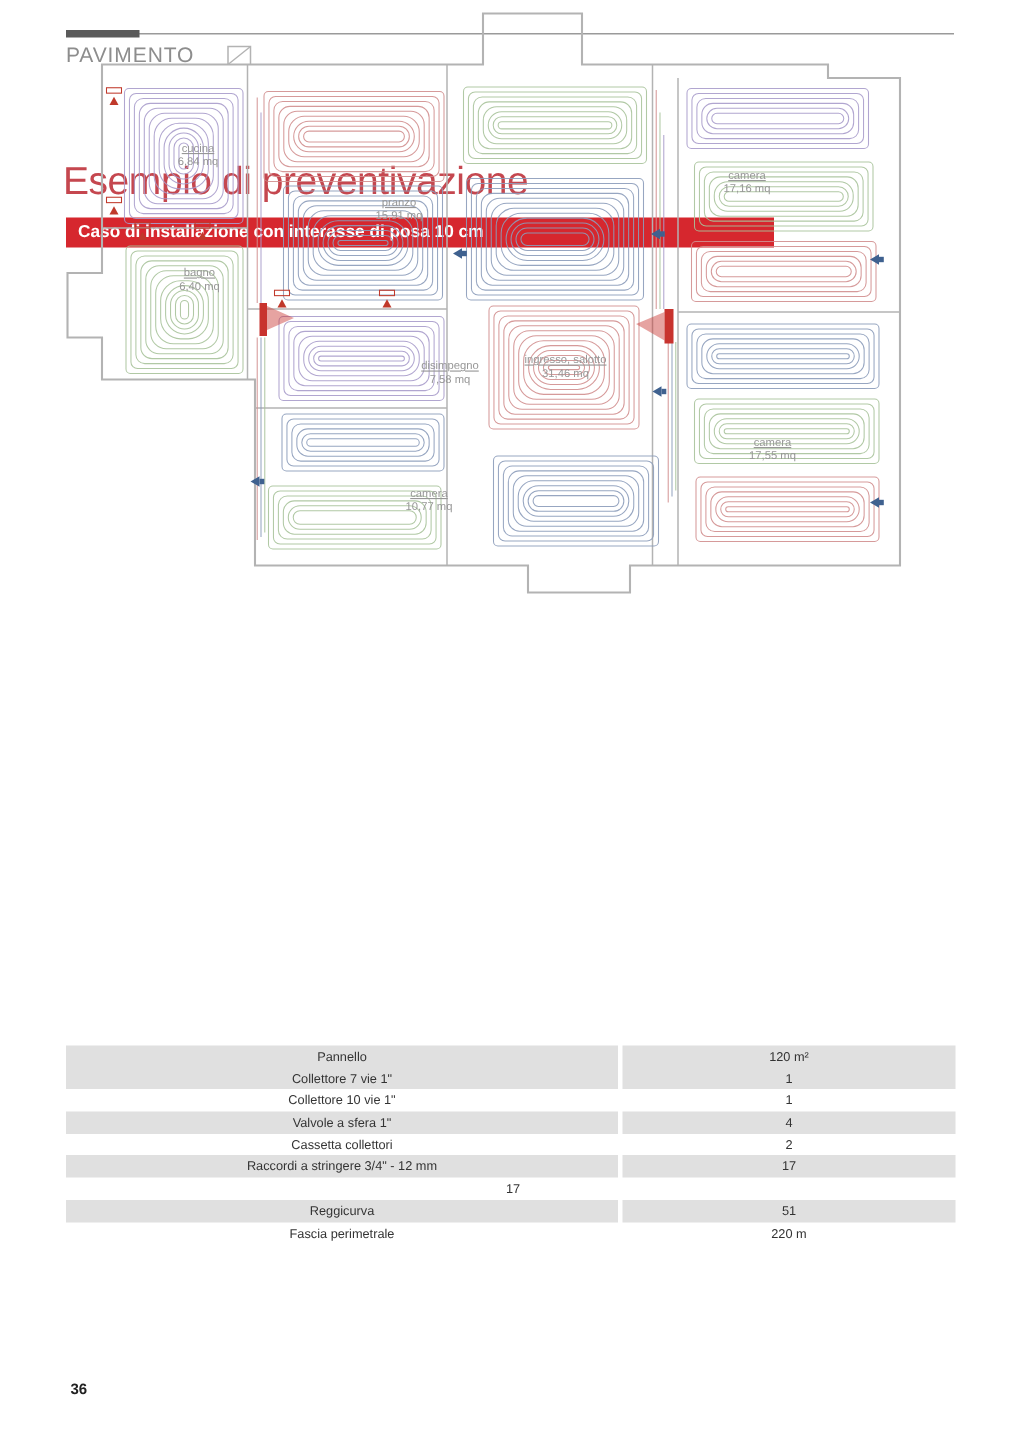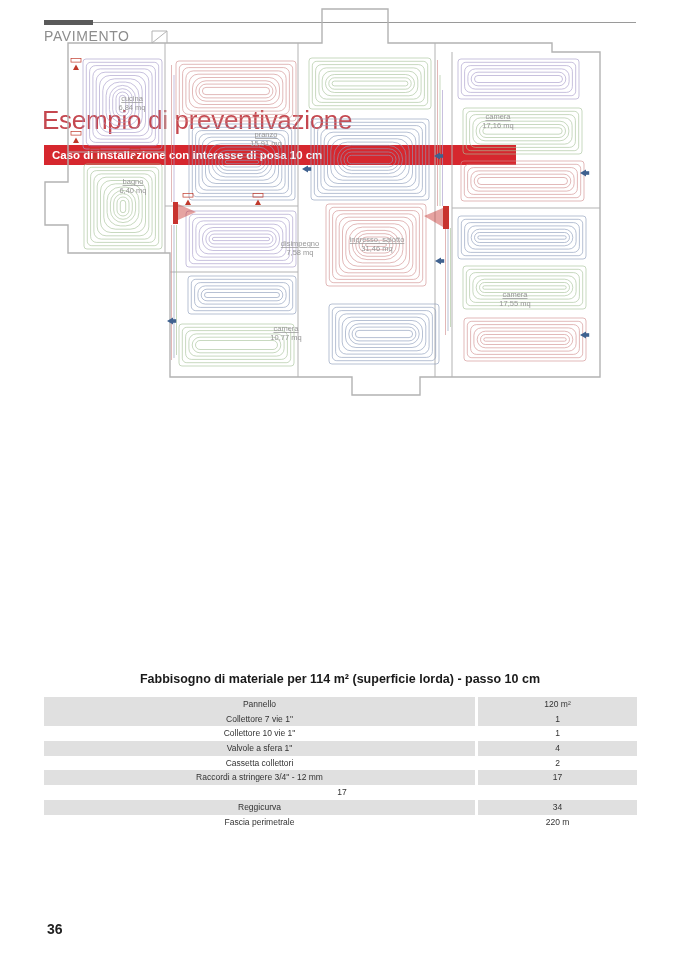--- a/index.html
+++ b/index.html
@@ -17,26 +17,26 @@
           font-size:11.5px;font-weight:700;line-height:20px;padding-left:8px;box-sizing:border-box;}
 
   
   .plan-svg{position:absolute;left:0px;top:0px;}
 
   
   .table-title{position:absolute;left:44px;top:672px;width:592px;text-align:center;font-size:12.5px;font-weight:700;color:#1a1a1a;}
   .material-table{position:absolute;left:44px;top:697px;width:593px;}
   .t-row{display:flex;height:14.7px;}
   .t-cell{font-size:8.5px;line-height:14.7px;color:#333;text-align:center;}
-  .t-item{width:431px;}
+  .t-item{width:368px;}
   .t-gap{width:3px;}
   .t-qty{flex:1;}
   .t-row.shaded .t-item,.t-row.shaded .t-qty{background:#e0e0e0;}
 
-  .page-number{position:absolute;left:47px;top:921px;font-size:14px;font-weight:700;color:#222;}
+  .page-number{position:absolute;left:47px;top:921px;font-size:10px;font-weight:700;color:#222;}
 </style>
 </head>
 <body>
 
 <div class="page">
 
   <div class="kicker-rule"></div>
   <div class="kicker-accent"></div>
   <div class="kicker">PAVIMENTO</div>
 
@@ -304,21 +304,20 @@
       <text x="132" y="326" text-anchor="middle" font-size="7.5" fill="#979797" font-family="Liberation Sans, sans-serif"><tspan x="132" text-decoration="underline">cucina</tspan><tspan x="132" dy="9">6,84 mq</tspan></text>
       <text x="133" y="409" text-anchor="middle" font-size="7.5" fill="#979797" font-family="Liberation Sans, sans-serif"><tspan x="133" text-decoration="underline">bagno</tspan><tspan x="133" dy="9">6,40 mq</tspan></text>
       <text x="266" y="362" text-anchor="middle" font-size="7.5" fill="#979797" font-family="Liberation Sans, sans-serif"><tspan x="266" text-decoration="underline">pranzo</tspan><tspan x="266" dy="9">15,91 mq</tspan></text>
       <text x="300" y="471" text-anchor="middle" font-size="7.5" fill="#979797" font-family="Liberation Sans, sans-serif"><tspan x="300" text-decoration="underline">disimpegno</tspan><tspan x="300" dy="9">7,58 mq</tspan></text>
       <text x="377" y="467" text-anchor="middle" font-size="7.5" fill="#979797" font-family="Liberation Sans, sans-serif"><tspan x="377" text-decoration="underline">ingresso, salotto</tspan><tspan x="377" dy="9">31,46 mq</tspan></text>
       <text x="286" y="556" text-anchor="middle" font-size="7.5" fill="#979797" font-family="Liberation Sans, sans-serif"><tspan x="286" text-decoration="underline">camera</tspan><tspan x="286" dy="9">10,77 mq</tspan></text>
       <text x="498" y="344" text-anchor="middle" font-size="7.5" fill="#979797" font-family="Liberation Sans, sans-serif"><tspan x="498" text-decoration="underline">camera</tspan><tspan x="498" dy="9">17,16 mq</tspan></text>
       <text x="515" y="522" text-anchor="middle" font-size="7.5" fill="#979797" font-family="Liberation Sans, sans-serif"><tspan x="515" text-decoration="underline">camera</tspan><tspan x="515" dy="9">17,55 mq</tspan></text>
     </svg>
 
-  <div class="table-title">Fabbisogno di materiale per 114 m² (superficie lorda) - passo 10 cm</div>
   <div class="material-table">
       <div class="t-row shaded">
         <div class="t-cell t-item">Pannello</div>
         <div class="t-gap"></div>
         <div class="t-cell t-qty">120 m²</div>
       </div>
       <div class="t-row shaded">
         <div class="t-cell t-item">Collettore 7 vie 1"</div>
         <div class="t-gap"></div>
         <div class="t-cell t-qty">1</div>
@@ -343,21 +342,21 @@
         <div class="t-gap"></div>
         <div class="t-cell t-qty">17</div>
       </div>
       <div class="t-row">
         <div class="t-gap"></div>
         <div class="t-cell t-qty">17</div>
       </div>
       <div class="t-row shaded">
         <div class="t-cell t-item">Reggicurva</div>
         <div class="t-gap"></div>
-        <div class="t-cell t-qty">34</div>
+        <div class="t-cell t-qty">51</div>
       </div>
       <div class="t-row">
         <div class="t-cell t-item">Fascia perimetrale</div>
         <div class="t-gap"></div>
         <div class="t-cell t-qty">220 m</div>
       </div>
     </div>
 
   <div class="page-number">36</div>
 </div>

